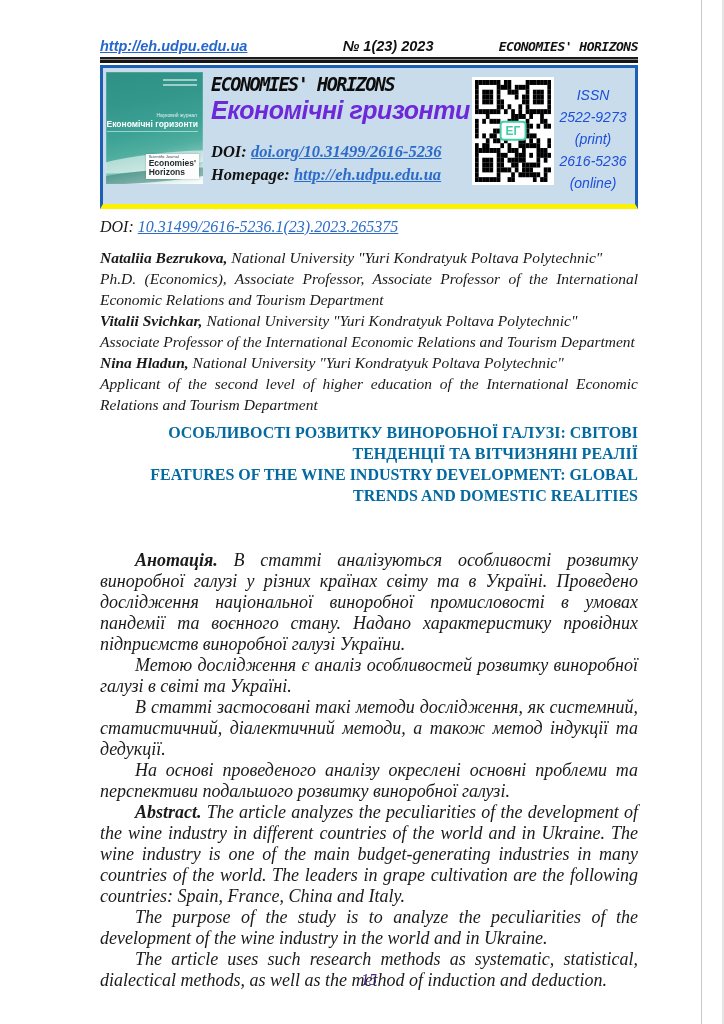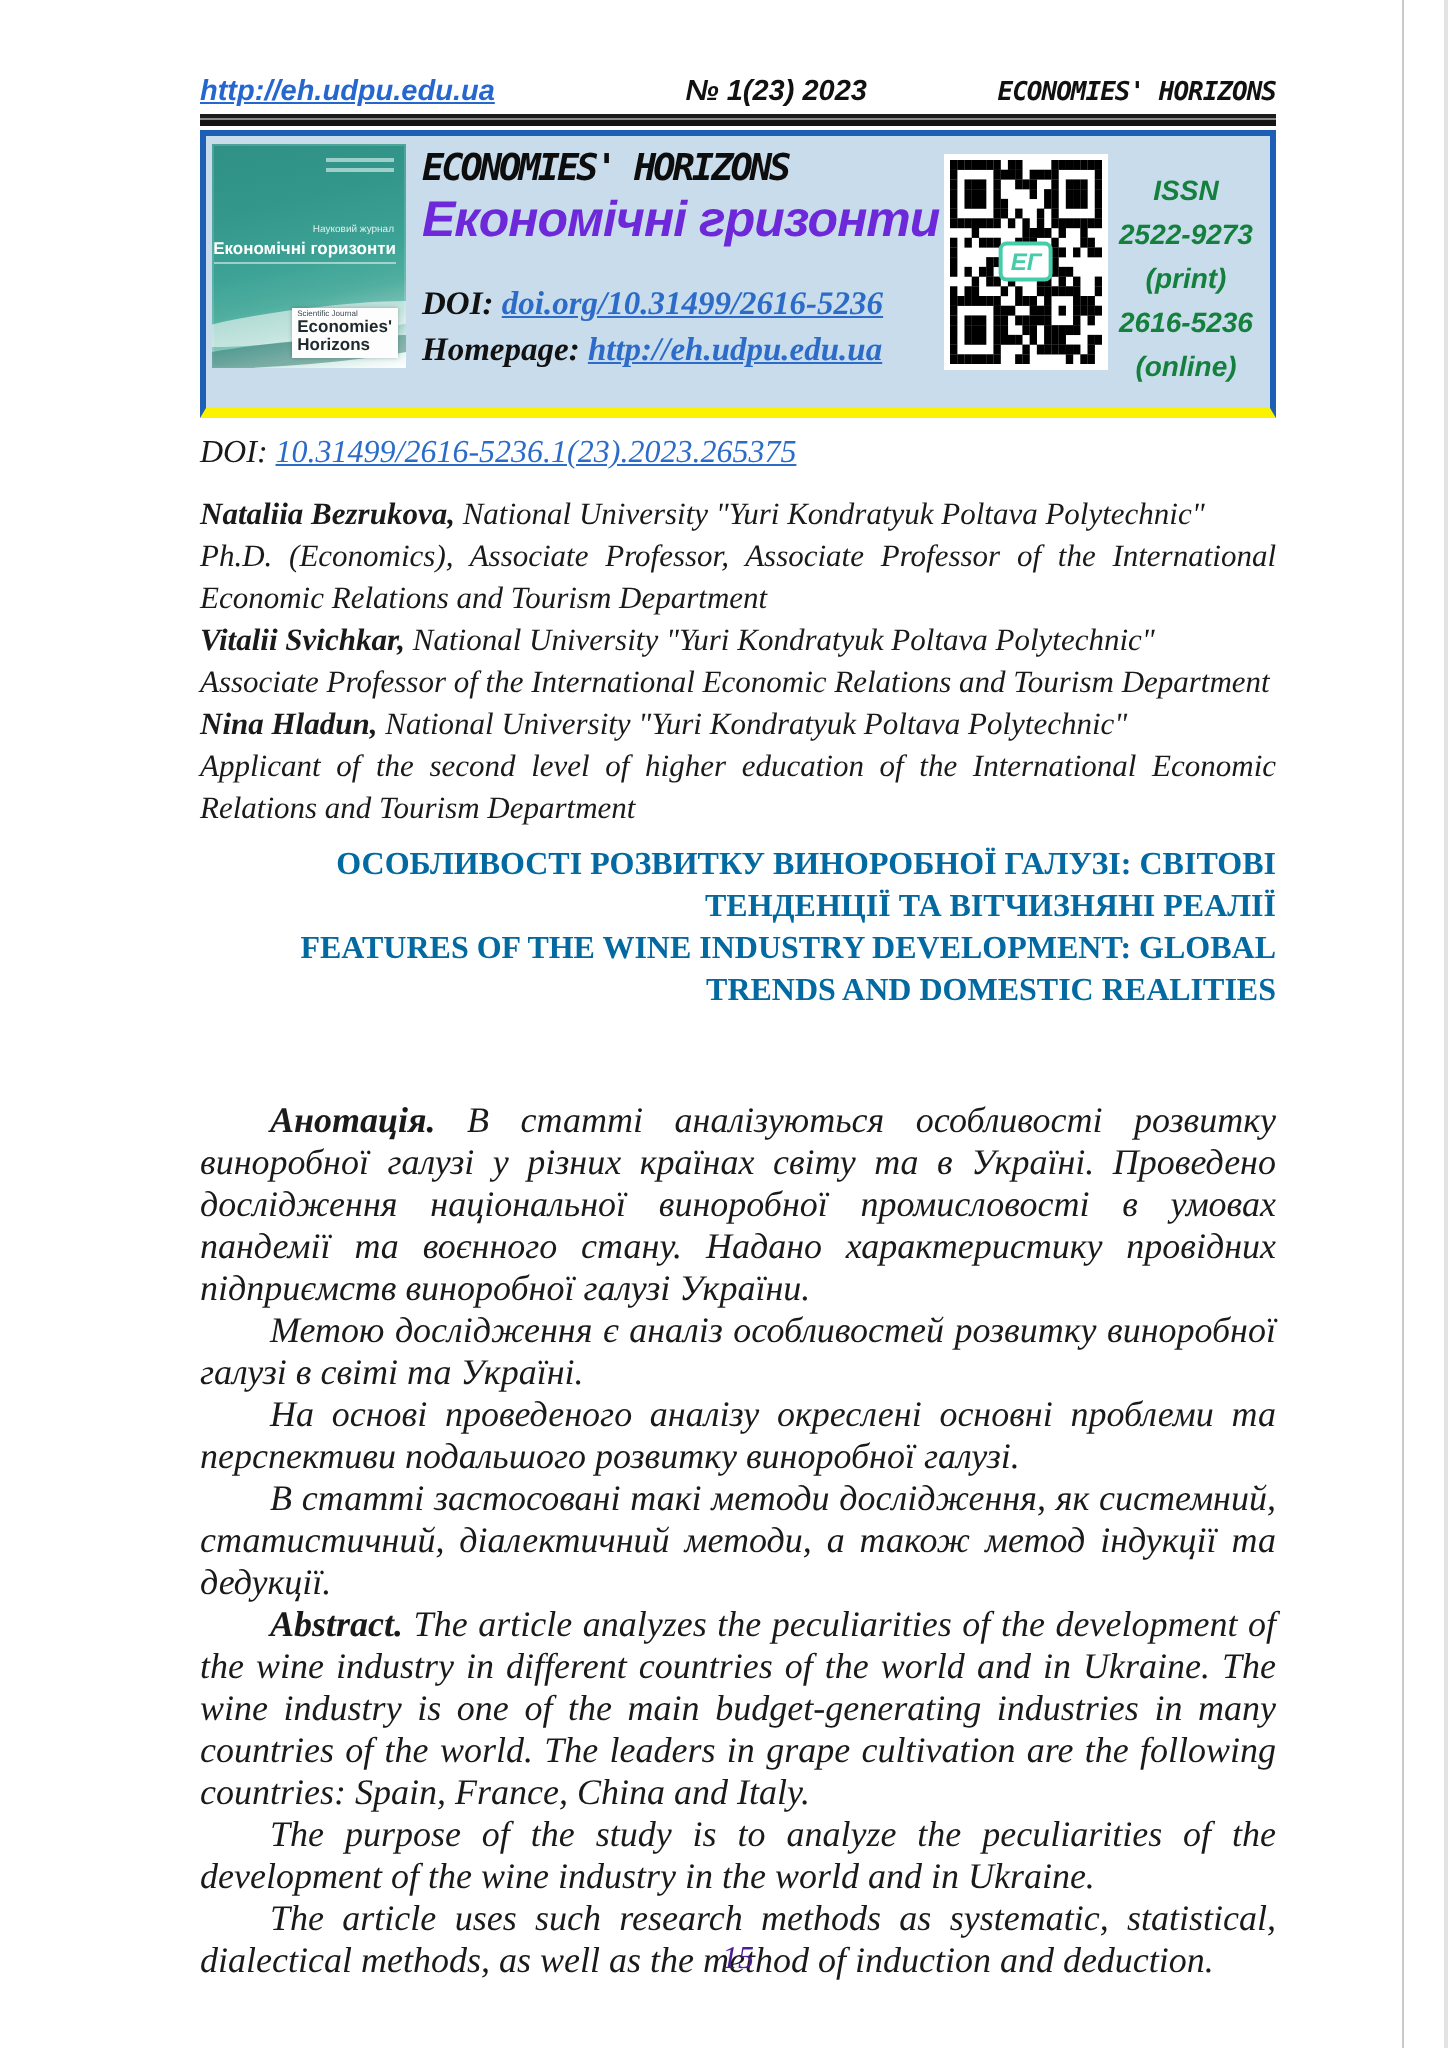--- a/index.html
+++ b/index.html
@@ -88,35 +88,35 @@
     font-size:25px;color:#6d28d9;margin-top:1px;white-space:nowrap;letter-spacing:-0.5px;
   }
   .mast-doi{margin-top:17px;font-size:16.5px;font-style:italic;font-weight:bold;white-space:nowrap;}
   .mast-home{margin-top:3px;font-size:16.5px;font-style:italic;font-weight:bold;white-space:nowrap;}
   .mast-doi b,.mast-home b{color:#111;}
   a.blue-link{color:#2c6cc8;text-decoration:underline;cursor:pointer;}
 
   
   .qr-wrap{
     flex:0 0 82px;width:82px;height:108px;background:#ffffff;position:relative;
-    margin-top:5px;margin-left:2px;padding:3px;box-sizing:border-box;font-style:italic;
+    margin-top:5px;margin-left:2px;padding:3px;box-sizing:border-box;
   }
   .qr-wrap svg{width:100%;height:100%;display:block;}
   .qr-badge{
     position:absolute;left:50%;top:50%;transform:translate(-50%,-50%);
     background:#fff;border:2px solid #45cdaa;border-radius:4px;
     font-family:"Liberation Sans",sans-serif;font-weight:bold;font-size:12px;
     color:#45cdaa;padding:1px 4px;line-height:1.2;
   }
 
   
   .issn-block{
     flex:0 0 78px;text-align:center;padding-top:12px;
-    font-family:"Liberation Sans",sans-serif;font-weight:bold;font-style:italic;
-    font-size:14px;line-height:22px;color:#15803d;
+    font-family:"Liberation Sans",sans-serif;font-weight:normal;font-style:italic;
+    font-size:14px;line-height:22px;color:#1d4ed8;
   }
 
   
   .udc{margin:13px 0 0 0;font-style:italic;font-size:16px;}
   .doi-line{margin:9px 0 0 0;font-style:italic;font-size:16px;}
 
   .authors{margin-top:11px;font-style:italic;font-size:15.5px;line-height:21px;}
   .author-line{margin:0;text-align:justify;}
   .author-line b{font-weight:bold;}
   .author-role{margin:0;text-align:justify;}
@@ -461,22 +461,22 @@
       </p>
       <p class="author-role">Applicant of the second level of higher education of the International Economic Relations and Tourism Department</p>
     </section>
 
     <h1 class="title-uk">ОСОБЛИВОСТІ РОЗВИТКУ ВИНОРОБНОЇ ГАЛУЗІ: СВІТОВІ ТЕНДЕНЦІЇ ТА ВІТЧИЗНЯНІ РЕАЛІЇ</h1>
     <h1 class="title-en">FEATURES OF THE WINE INDUSTRY DEVELOPMENT: GLOBAL TRENDS AND DOMESTIC REALITIES</h1>
 
     <section class="abstract">
       <p class="abs"><b>Анотація.</b><span> В статті аналізуються особливості розвитку виноробної галузі у різних країнах світу та в Україні. Проведено дослідження національної виноробної промисловості в умовах пандемії та воєнного стану. Надано характеристику провідних підприємств виноробної галузі України.</span></p>
       <p class="abs"><b></b><span>Метою дослідження є аналіз особливостей розвитку виноробної галузі в світі та Україні.</span></p>
+      <p class="abs"><b></b><span>В статті застосовані такі методи дослідження, як системний, статистичний, діалектичний методи, а також метод індукції та дедукції.</span></p>
       <p class="abs"><b></b><span>На основі проведеного аналізу окреслені основні проблеми та перспективи подальшого розвитку виноробної галузі.</span></p>
-      <p class="abs"><b></b><span>В статті застосовані такі методи дослідження, як системний, статистичний, діалектичний методи, а також метод індукції та дедукції.</span></p>
       <p class="abs"><b>Abstract.</b><span> The article analyzes the peculiarities of the development of the wine industry in different countries of the world and in Ukraine. The wine industry is one of the main budget-generating industries in many countries of the world. The leaders in grape cultivation are the following countries: Spain, France, China and Italy.</span></p>
       <p class="abs"><b></b><span>The purpose of the study is to analyze the peculiarities of the development of the wine industry in the world and in Ukraine.</span></p>
       <p class="abs"><b></b><span>The article uses such research methods as systematic, statistical, dialectical methods, as well as the method of induction and deduction.</span></p>
     </section>
 
   </div>
 
   <div class="page-number">15</div>
 </div>
 

